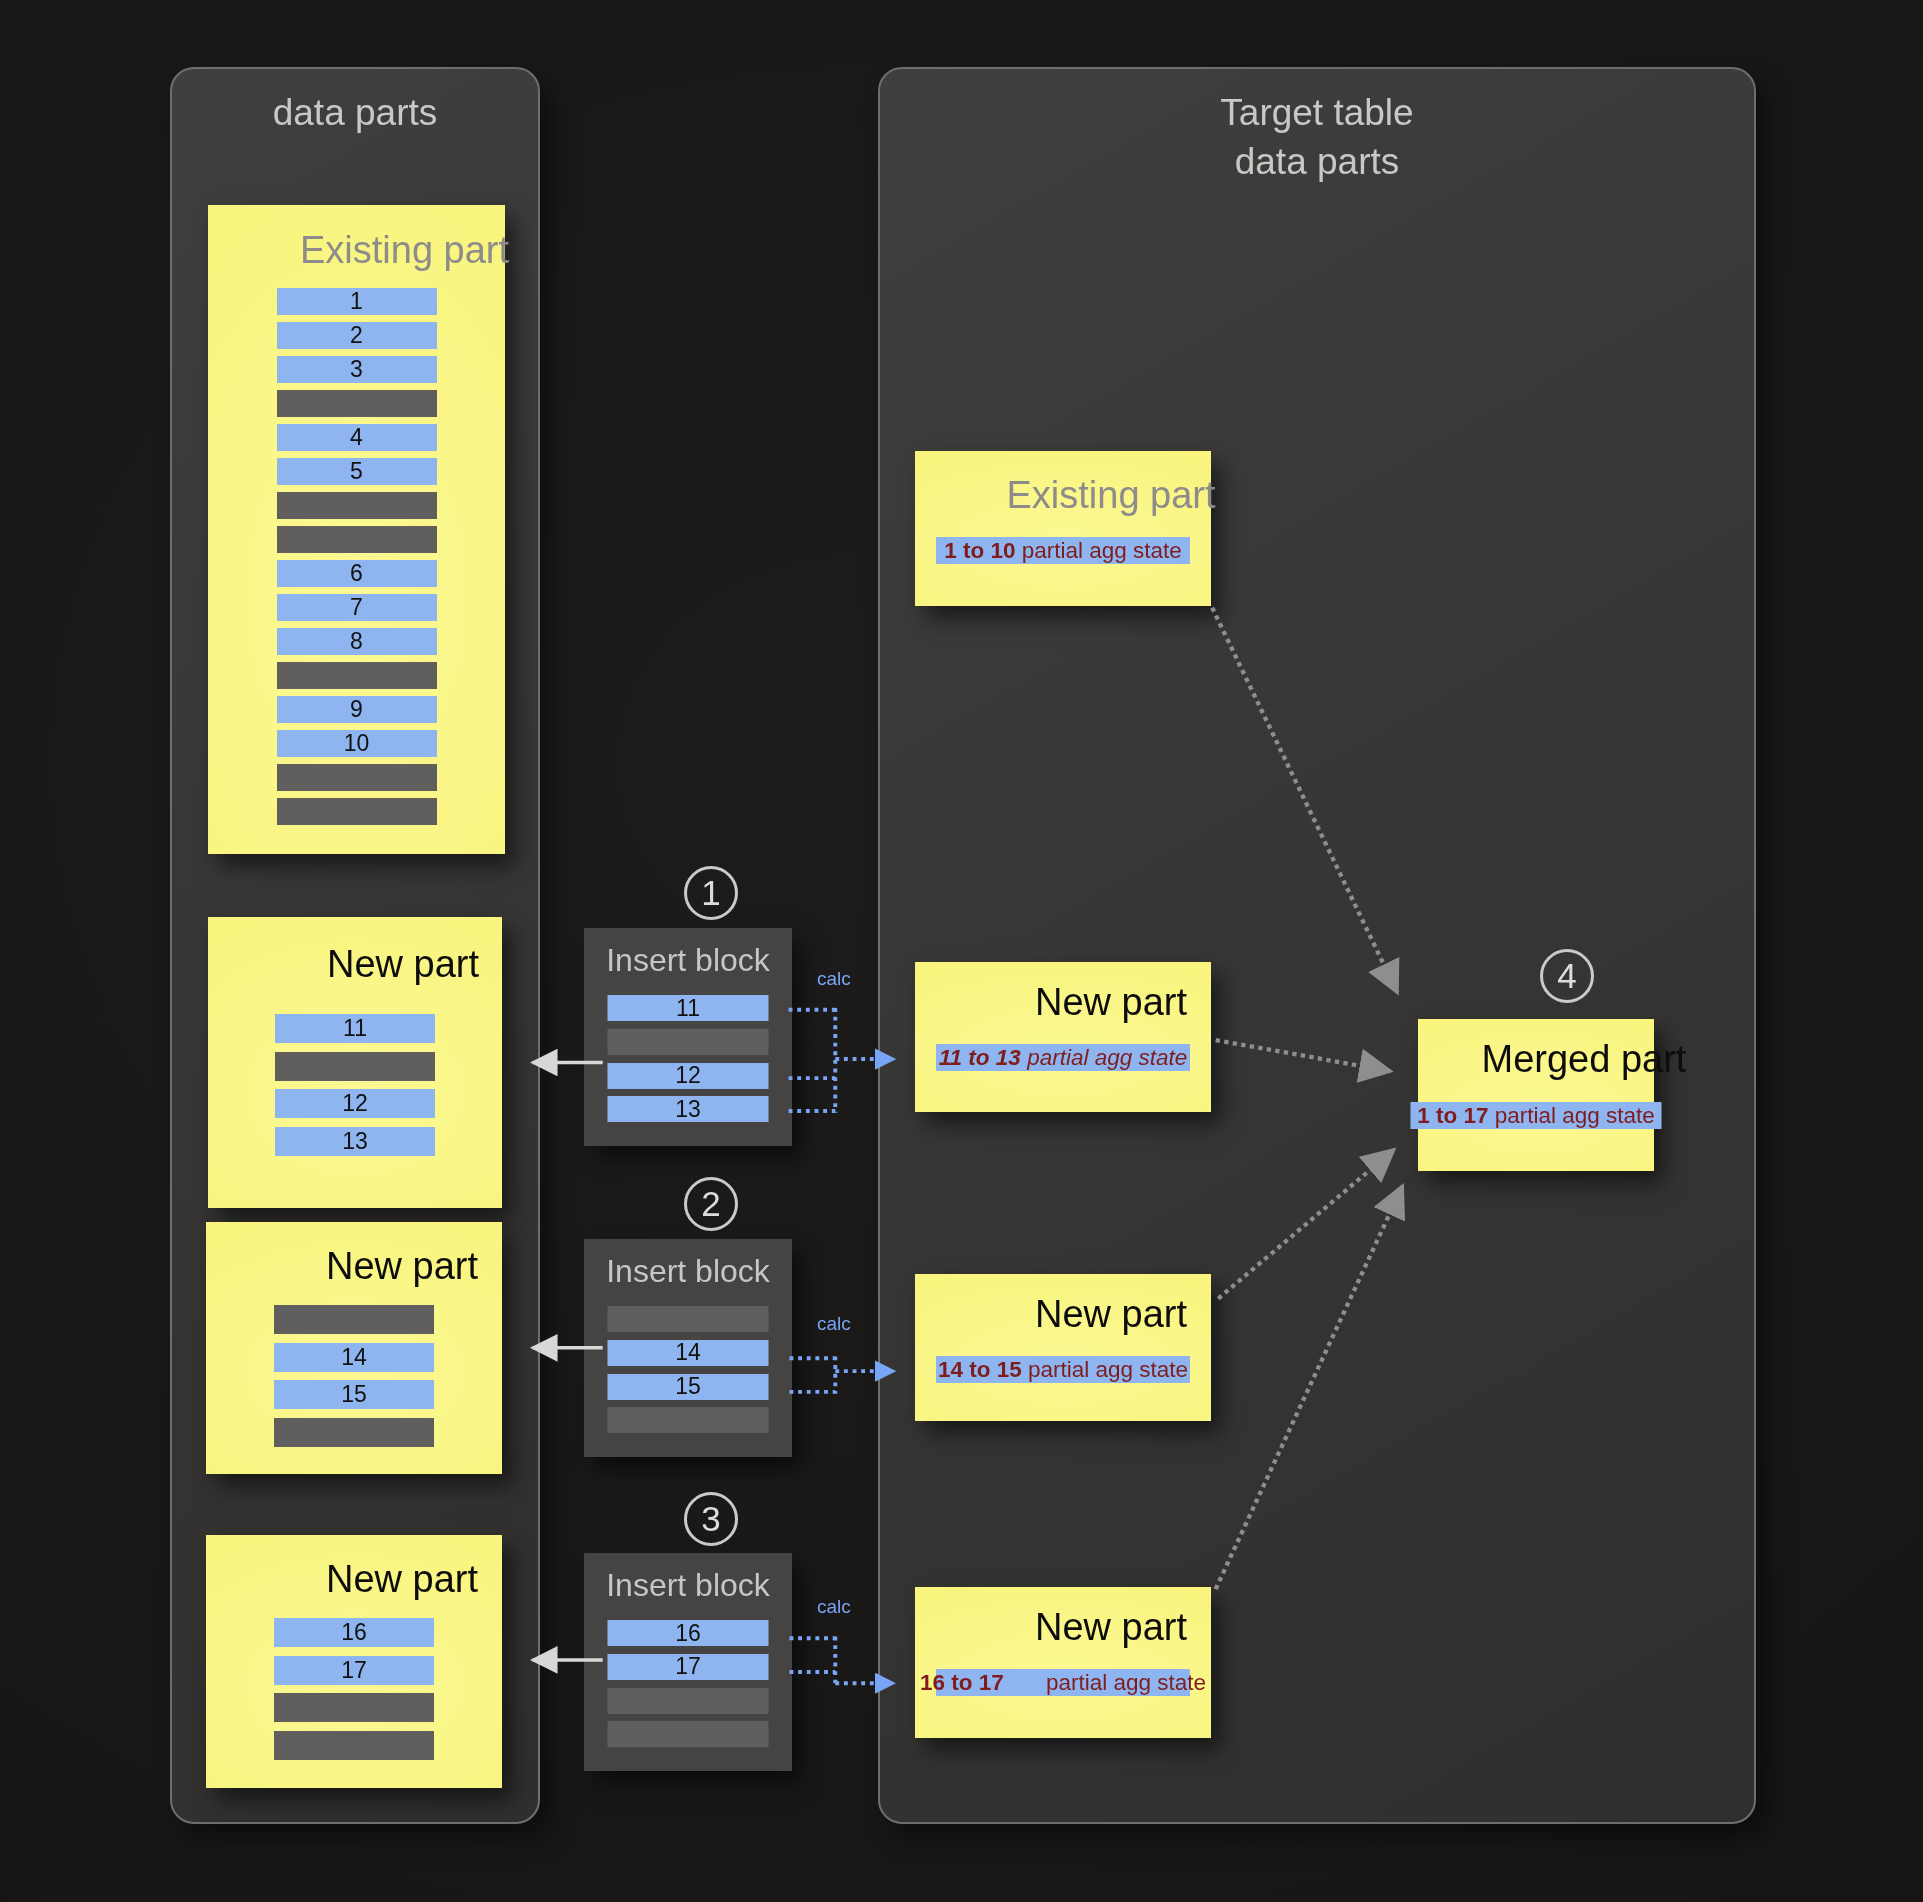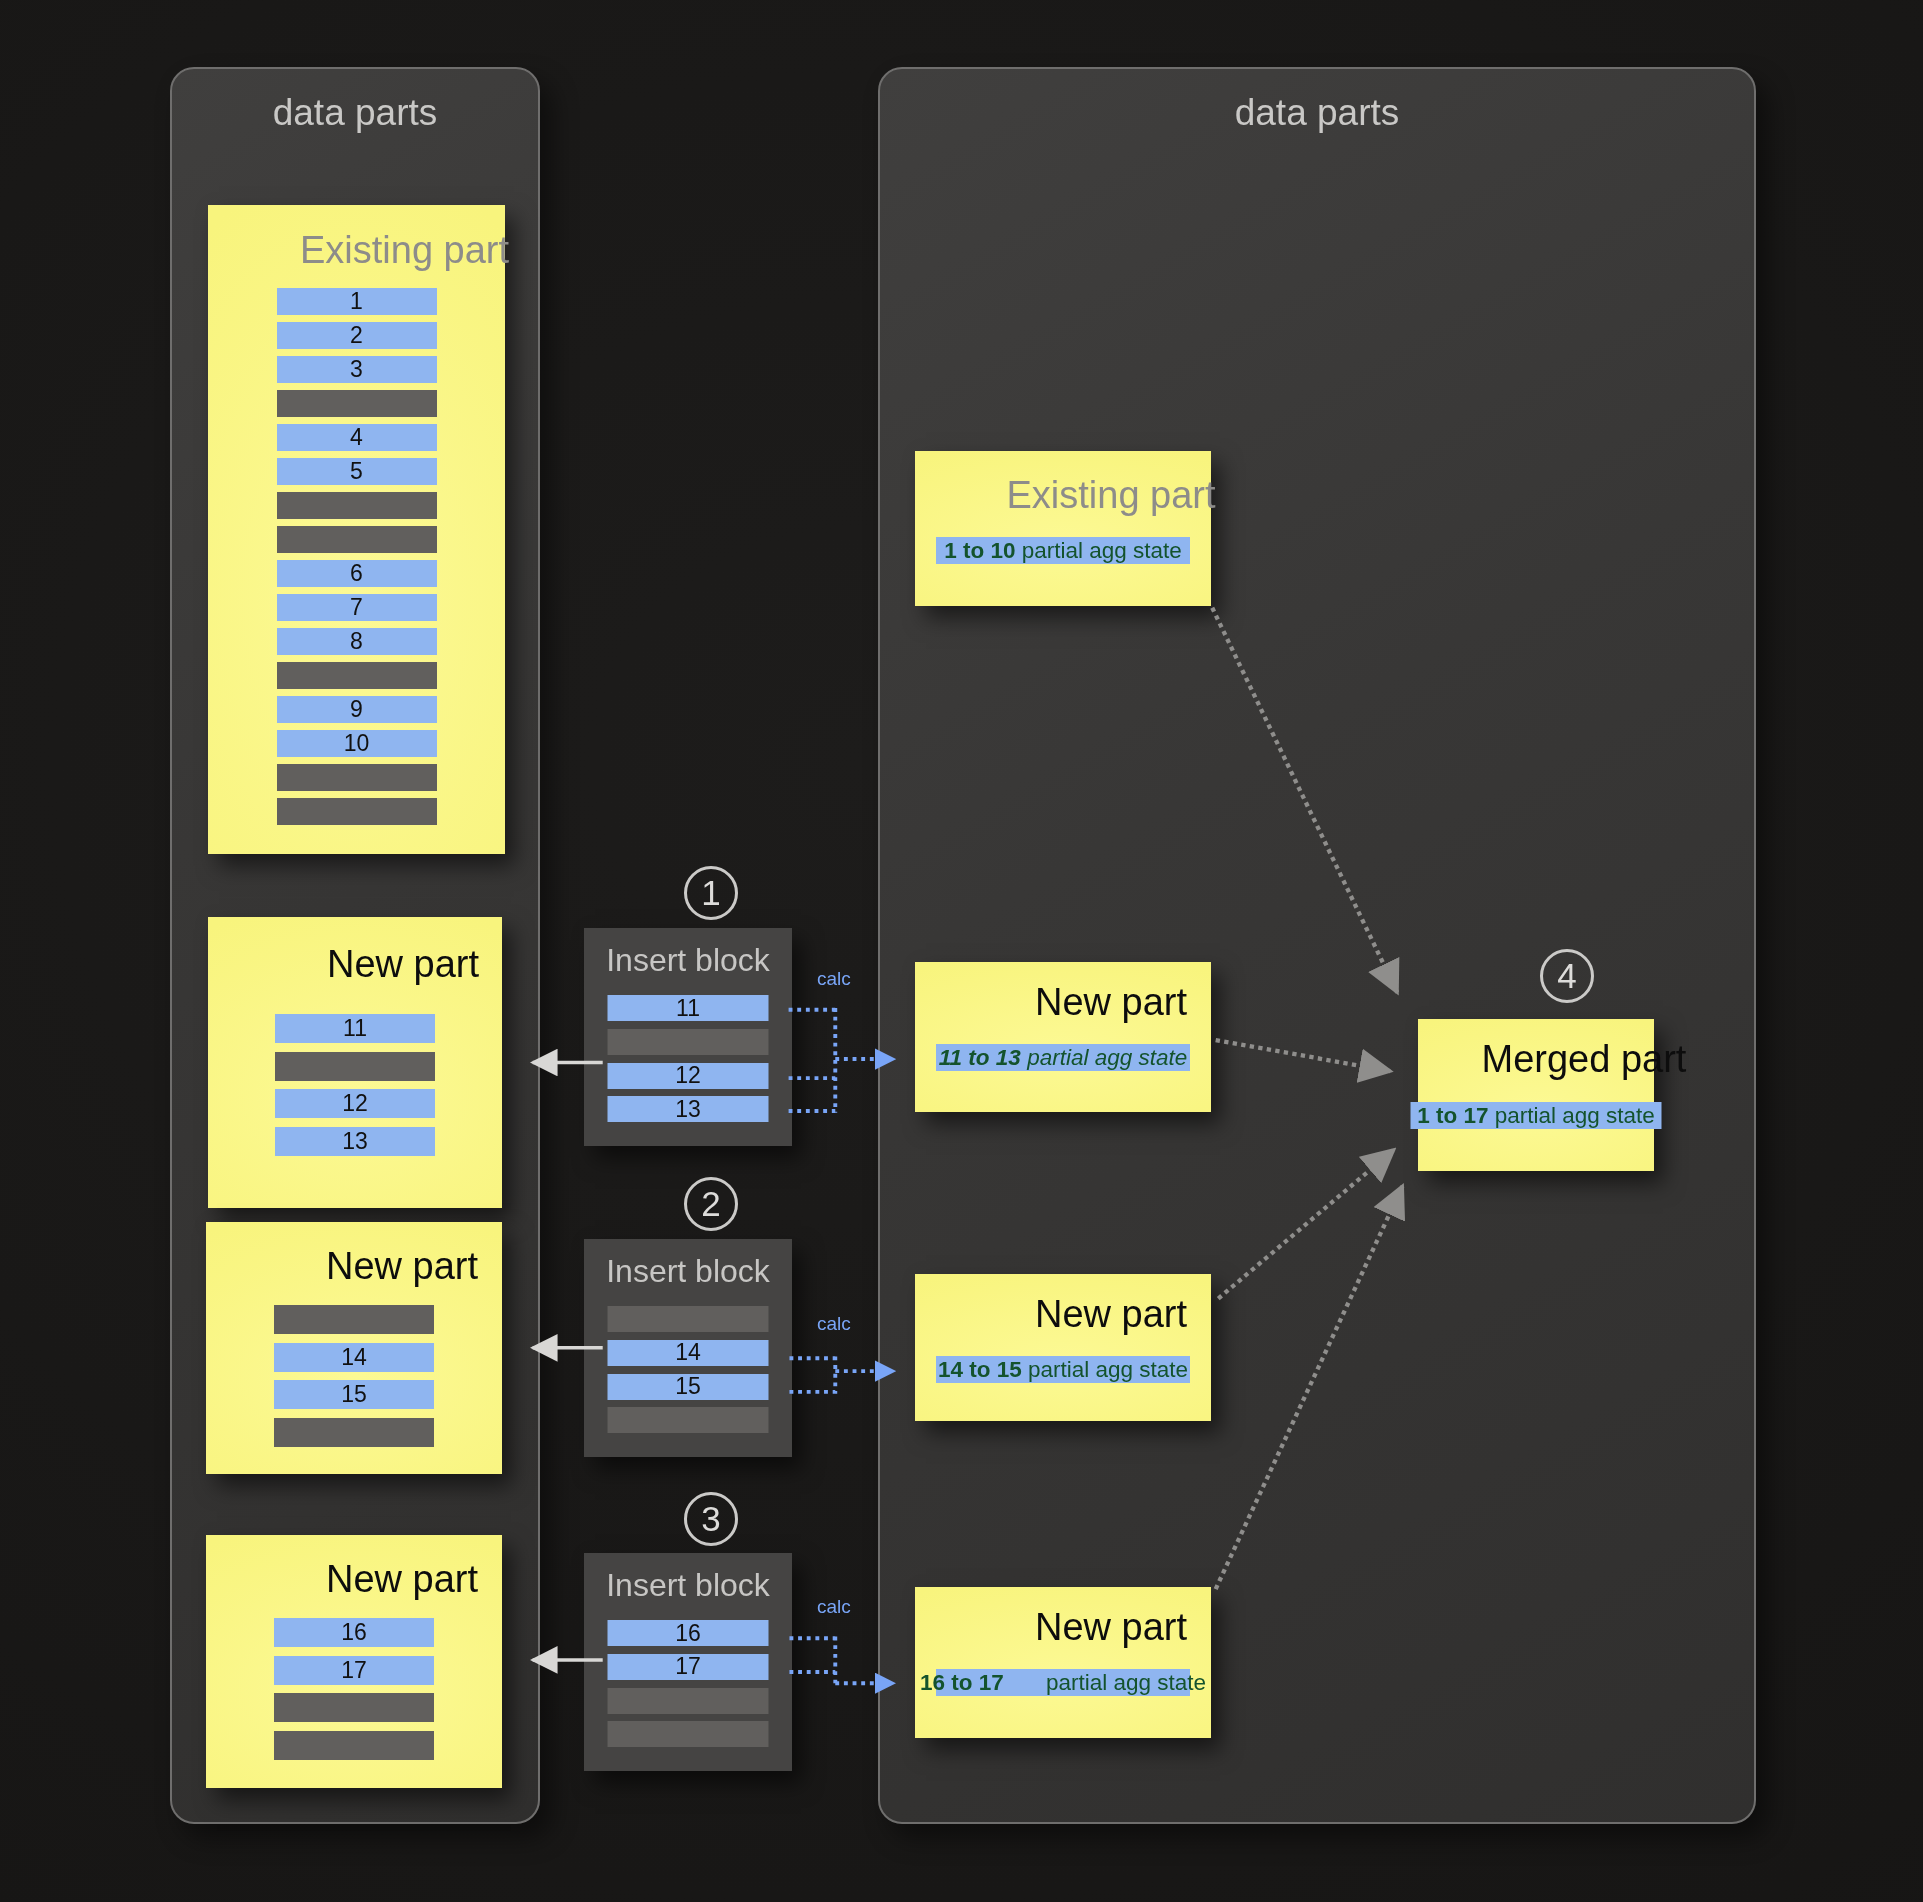--- a/index.html
+++ b/index.html
@@ -54,21 +54,21 @@
     position:absolute;width:48px;height:48px;border-radius:50%;
     border:3.5px solid #cbcac8;color:#dddcda;
     display:flex;align-items:center;justify-content:center;
     font-size:35px;font-weight:300;
   }
   .calc{position:absolute;color:#79a5f7;font-size:19px;}
   .agg{
     position:absolute;left:50%;transform:translateX(-50%);
     width:254px;height:27px;background:#8fb5f0;
     display:flex;align-items:center;justify-content:center;
-    font-size:22.5px;color:#14532d;white-space:pre;
+    font-size:22.5px;color:#7f1d1d;white-space:pre;
   }
   .agg .b{font-weight:bold;}
   .arrows{position:absolute;left:0;top:0;pointer-events:none;}
 </style>
 </head>
 <body>
 
 <div class="stage">
 
   <div class="panel" style="left:170px;top:67px;width:370px;height:1757px;">
@@ -166,20 +166,21 @@
         <div class="row blue">16</div>
         <div class="row blue">17</div>
         <div class="row gray"></div>
         <div class="row gray"></div>
       </div>
   </div>
   <div class="calc" style="left:817px;top:1596px;">calc</div>
 
   <div class="panel" style="left:878px;top:67px;width:878px;height:1757px;">
     <div class="panel-title">
+      <div>Target table</div>
       <div>data parts</div>
     </div>
   </div>
 
   <div class="ybox" style="left:915px;top:451px;width:296px;height:155px;">
     <div class="ybox-title t-gray" style="top:22.5px;">Existing part</div>
     <div class="agg" style="top:86px;">
       <span class="b">1 to 10</span><span> partial agg state</span>
     </div>
   </div>

